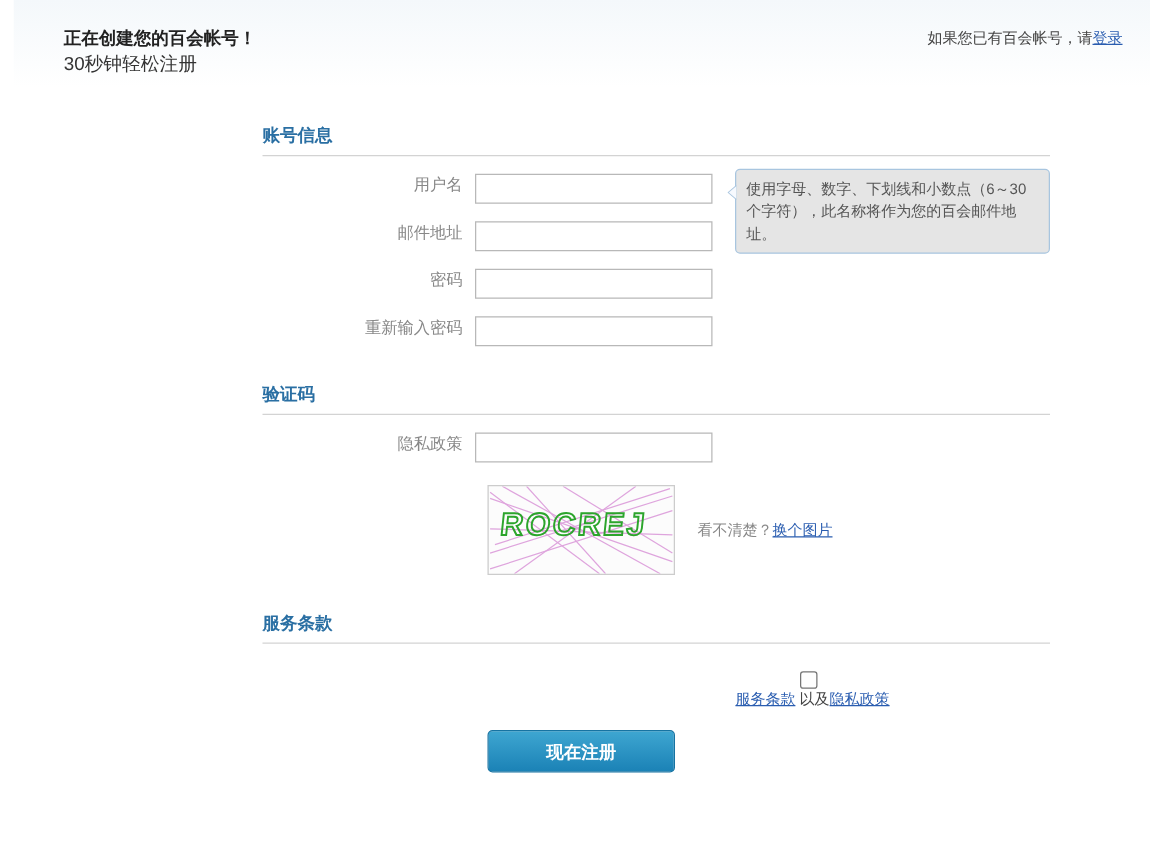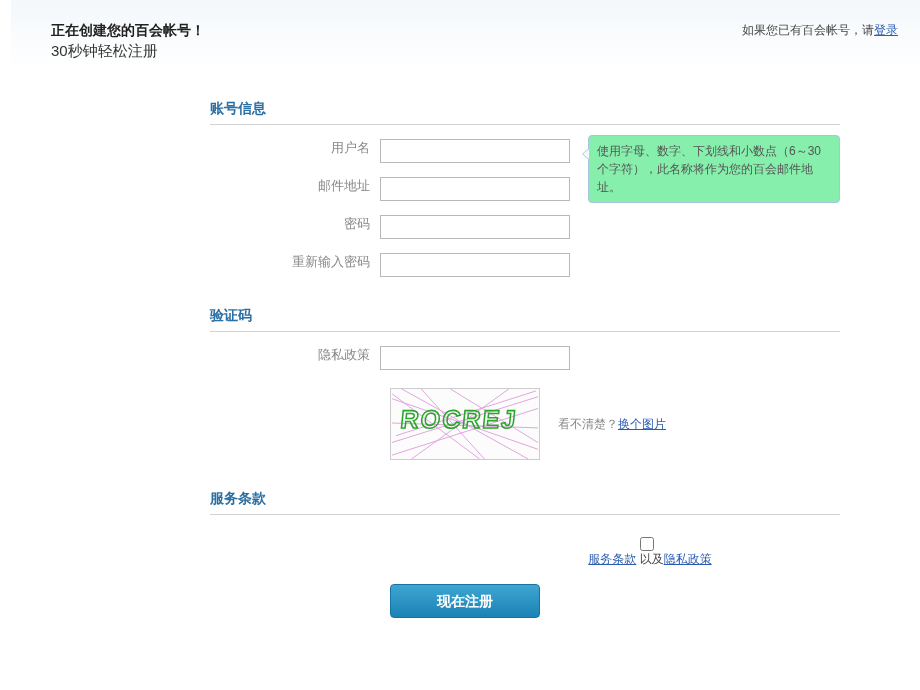--- a/index.html
+++ b/index.html
@@ -69,21 +69,21 @@
     border: 1px solid #b8b8b8;
     padding: 2px 4px;
     font-size: 12px;
     background: #fff;
   }
   .tooltip {
     position: absolute;
     left: 378px;
     top: -4px;
     width: 252px;
-    background: #86efac;
+    background: #e5e5e5;
     border: 1px solid #a8c5df;
     border-radius: 4px;
     padding: 6px 8px;
     font-size: 12px;
     color: #555;
     line-height: 1.5;
   }
   .tooltip::before {
     content: "";
     position: absolute;

